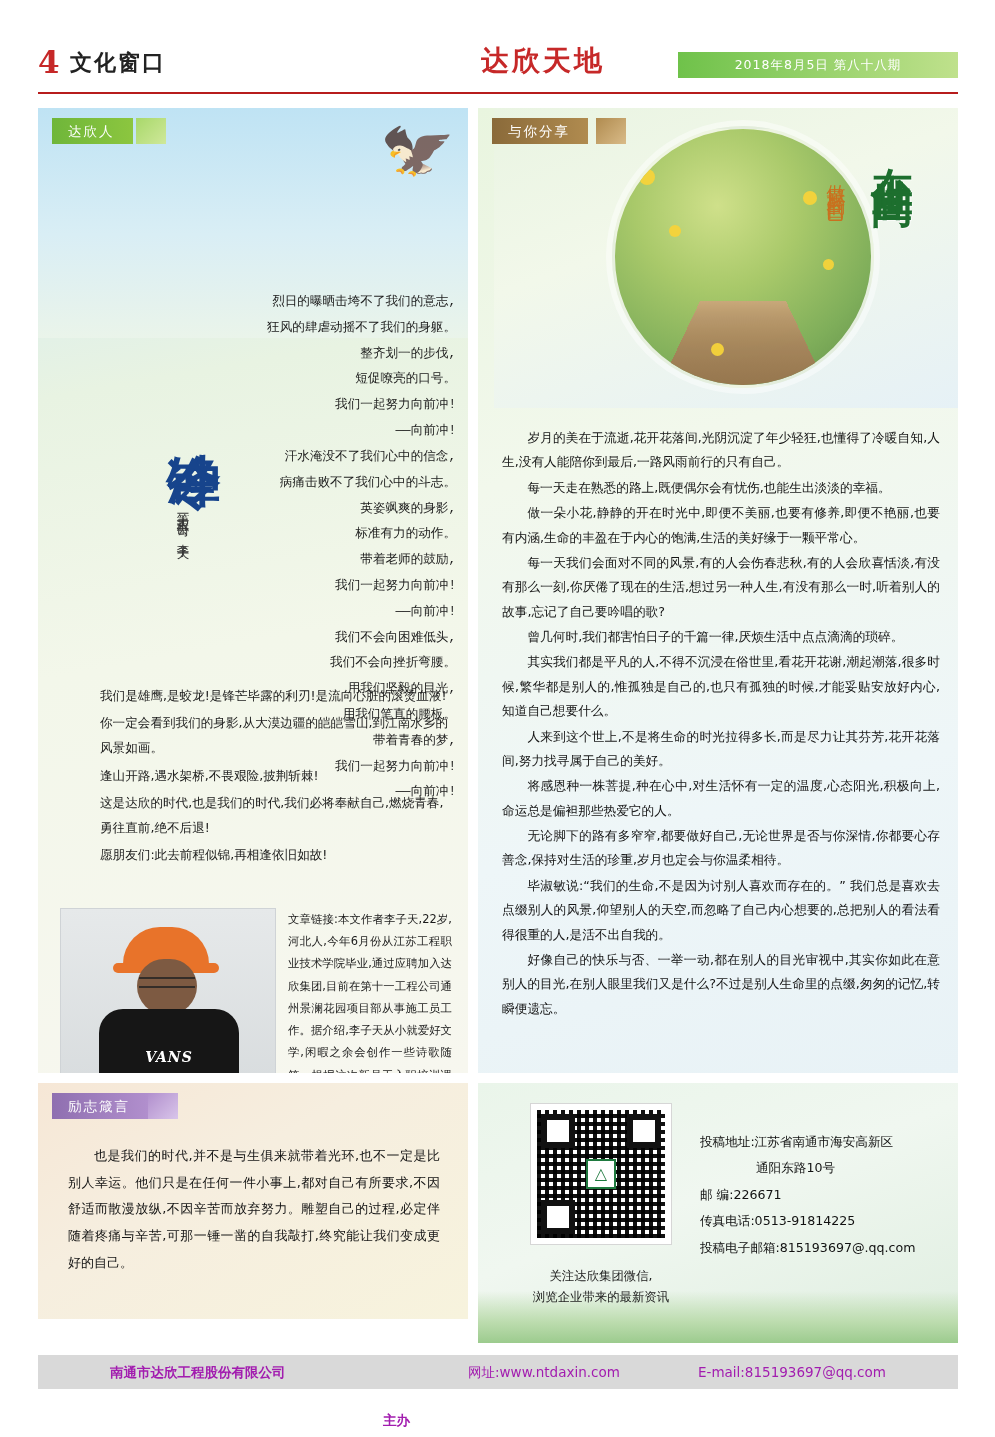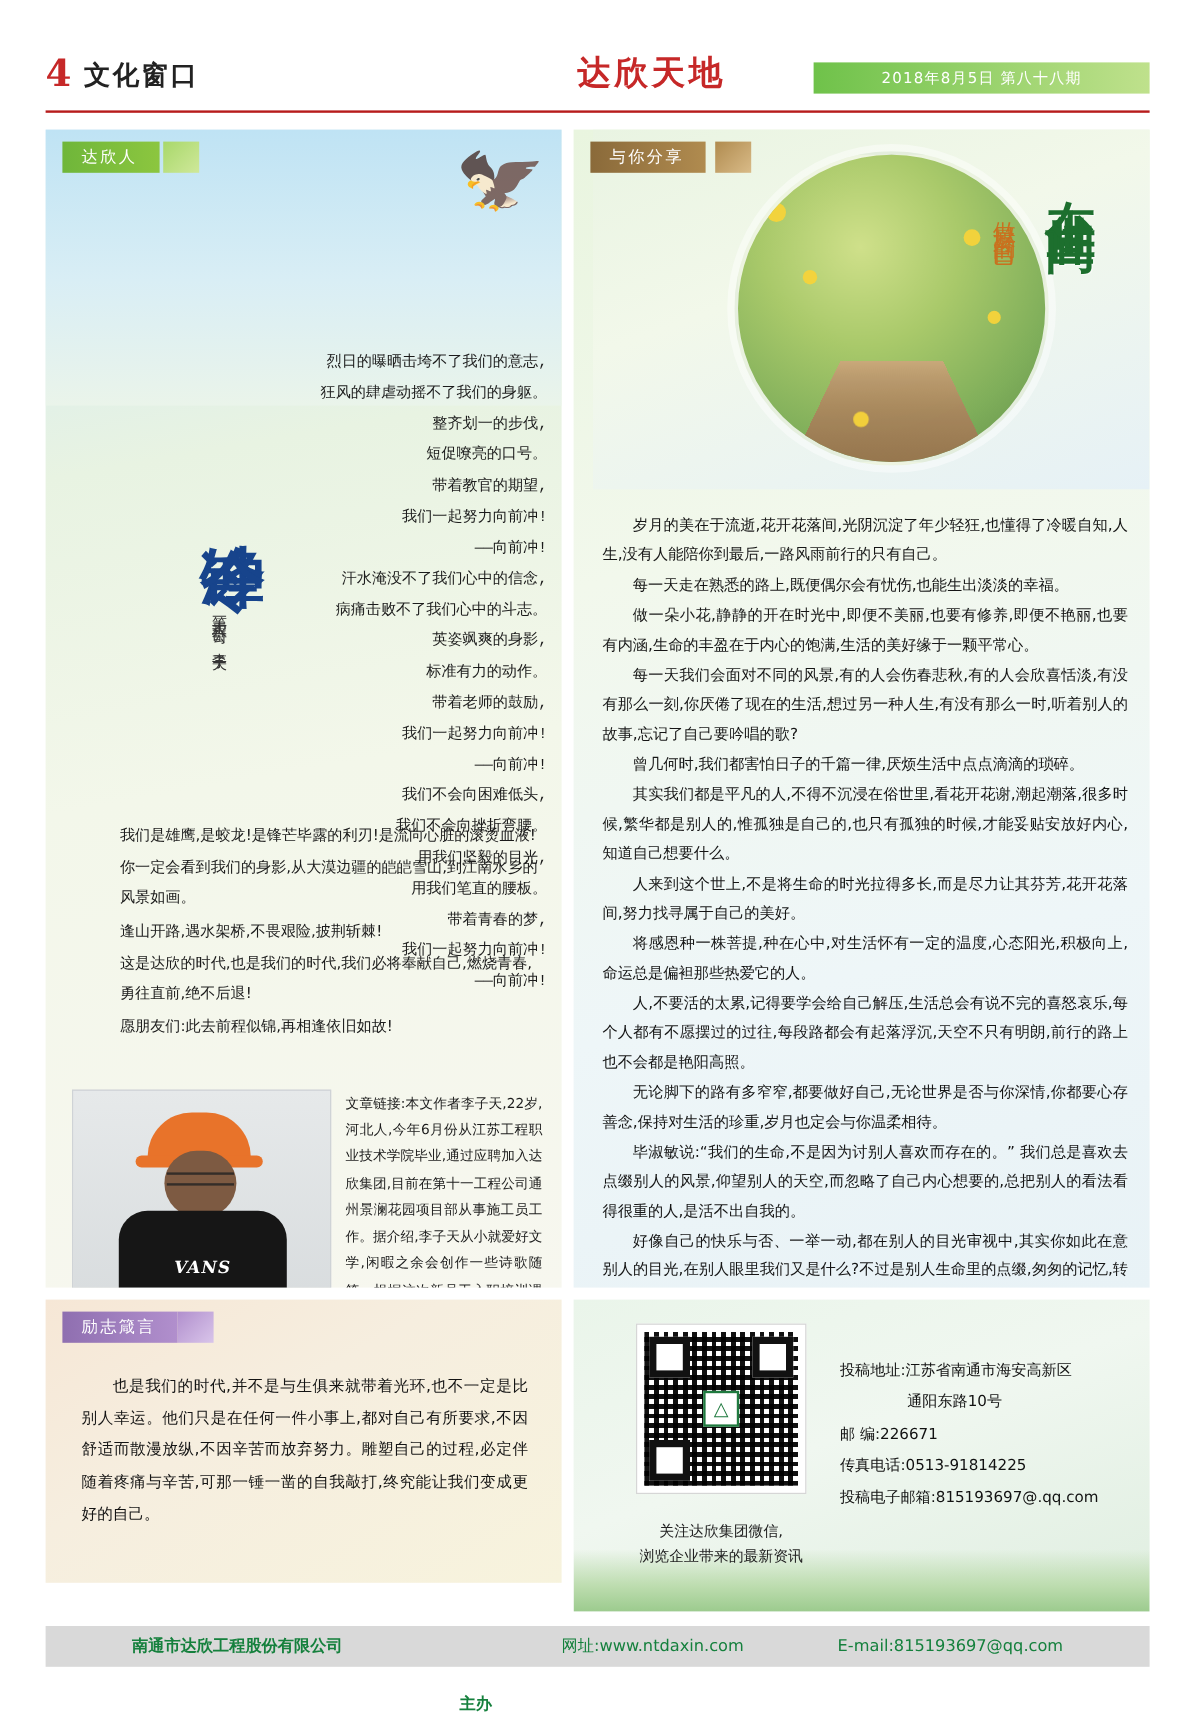--- a/index.html
+++ b/index.html
@@ -397,21 +397,21 @@
     left: 0; bottom: 0;
     width: 100%; height: 52px;
     background: linear-gradient(180deg,rgba(180,214,160,0) 0%, #bcdcae 60%, #9ccb8e 100%);
   }
   
   .footer {
     position: absolute;
     left: 38px; top: 1355px;
     width: 920px; height: 34px;
     background: #d9d9d9;
-    color: #15803d;
+    color: #a21caf;
     font-size: 13.5px;
     line-height: 34px;
   }
   .footer .f1 { position: absolute; left: 72px; font-weight: bold;}
   .footer .f2 { position: absolute; left: 345px; font-weight: bold; margin-top: 48px;}
   .footer .f3 { position: absolute; left: 430px; }
   .footer .f4 { position: absolute; left: 660px; }
 </style>
 </head>
 <body>
@@ -433,21 +433,20 @@
     <div class="ribbon">达欣人</div>
 
     <div class="brush-title">冲锋令</div>
     <div class="brush-byline">第十一工程公司 李子天</div>
 
     <div class="poem">
       <div>烈日的曝晒击垮不了我们的意志,</div>
       <div>狂风的肆虐动摇不了我们的身躯。</div>
       <div>整齐划一的步伐,</div>
       <div>短促嘹亮的口号。</div>
-      <div>带着教官的期望,</div>
       <div>我们一起努力向前冲!</div>
       <div>——向前冲!</div>
       <div>汗水淹没不了我们心中的信念,</div>
       <div>病痛击败不了我们心中的斗志。</div>
       <div>英姿飒爽的身影,</div>
       <div>标准有力的动作。</div>
       <div>带着老师的鼓励,</div>
       <div>我们一起努力向前冲!</div>
       <div>——向前冲!</div>
       <div>我们不会向困难低头,</div>
@@ -499,21 +498,20 @@
 
     <div class="article">
       <p>岁月的美在于流逝,花开花落间,光阴沉淀了年少轻狂,也懂得了冷暖自知,人生,没有人能陪你到最后,一路风雨前行的只有自己。</p>
       <p>每一天走在熟悉的路上,既便偶尔会有忧伤,也能生出淡淡的幸福。</p>
       <p>做一朵小花,静静的开在时光中,即便不美丽,也要有修养,即便不艳丽,也要有内涵,生命的丰盈在于内心的饱满,生活的美好缘于一颗平常心。</p>
       <p>每一天我们会面对不同的风景,有的人会伤春悲秋,有的人会欣喜恬淡,有没有那么一刻,你厌倦了现在的生活,想过另一种人生,有没有那么一时,听着别人的故事,忘记了自己要吟唱的歌?</p>
       <p>曾几何时,我们都害怕日子的千篇一律,厌烦生活中点点滴滴的琐碎。</p>
       <p>其实我们都是平凡的人,不得不沉浸在俗世里,看花开花谢,潮起潮落,很多时候,繁华都是别人的,惟孤独是自己的,也只有孤独的时候,才能妥贴安放好内心,知道自己想要什么。</p>
       <p>人来到这个世上,不是将生命的时光拉得多长,而是尽力让其芬芳,花开花落间,努力找寻属于自己的美好。</p>
       <p>将感恩种一株菩提,种在心中,对生活怀有一定的温度,心态阳光,积极向上,命运总是偏袒那些热爱它的人。</p>
-      <p>人,不要活的太累,记得要学会给自己解压,生活总会有说不完的喜怒哀乐,每个人都有不愿摆过的过往,每段路都会有起落浮沉,天空不只有明朗,前行的路上也不会都是艳阳高照。</p>
       <p>无论脚下的路有多窄窄,都要做好自己,无论世界是否与你深情,你都要心存善念,保持对生活的珍重,岁月也定会与你温柔相待。</p>
       <p>毕淑敏说:“我们的生命,不是因为讨别人喜欢而存在的。” 我们总是喜欢去点缀别人的风景,仰望别人的天空,而忽略了自己内心想要的,总把别人的看法看得很重的人,是活不出自我的。</p>
       <p>好像自己的快乐与否、一举一动,都在别人的目光审视中,其实你如此在意别人的目光,在别人眼里我们又是什么?不过是别人生命里的点缀,匆匆的记忆,转瞬便遗忘。</p>
 
     </div>
   </div>
 
   <div class="box-quote">
     <div class="ribbon-tail purple" style="left:110px;"></div>
     <div class="ribbon purple">励志箴言</div>

